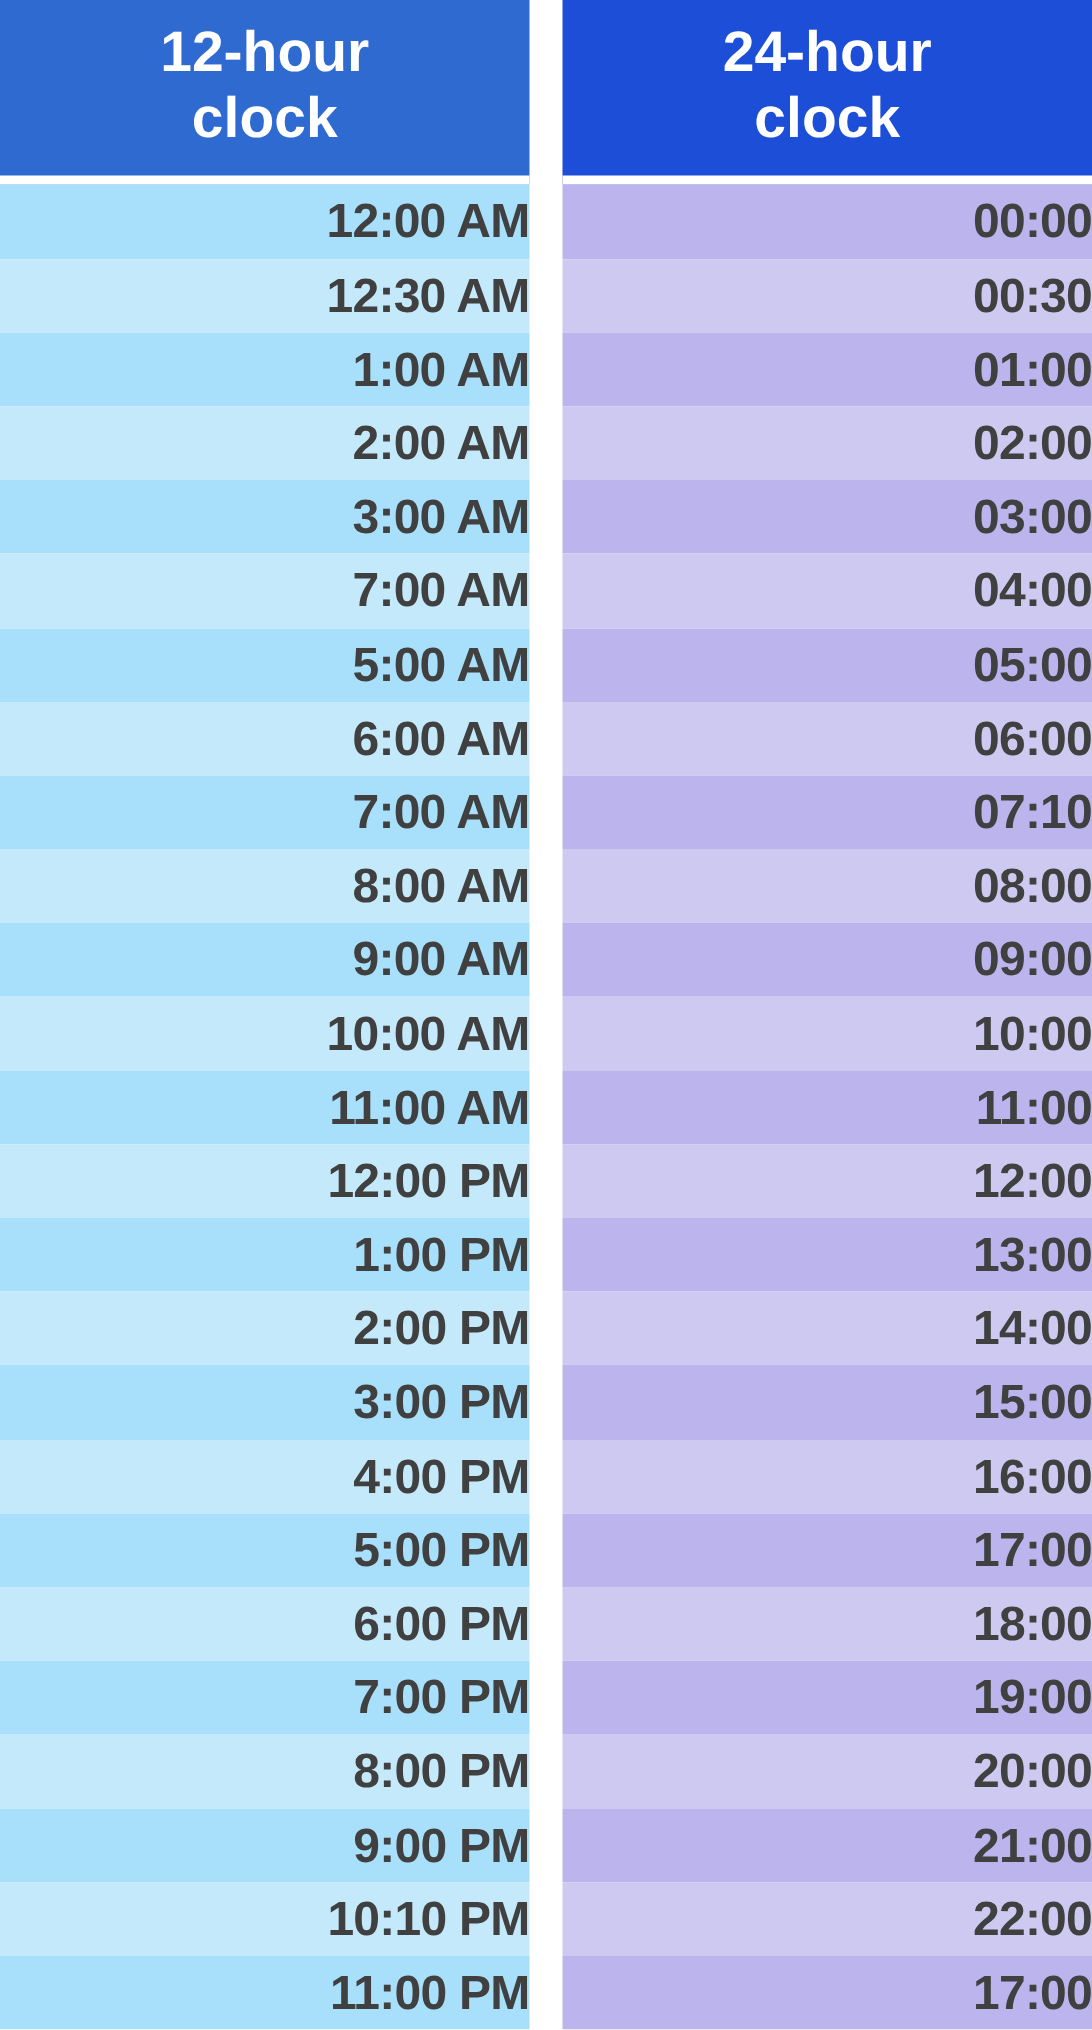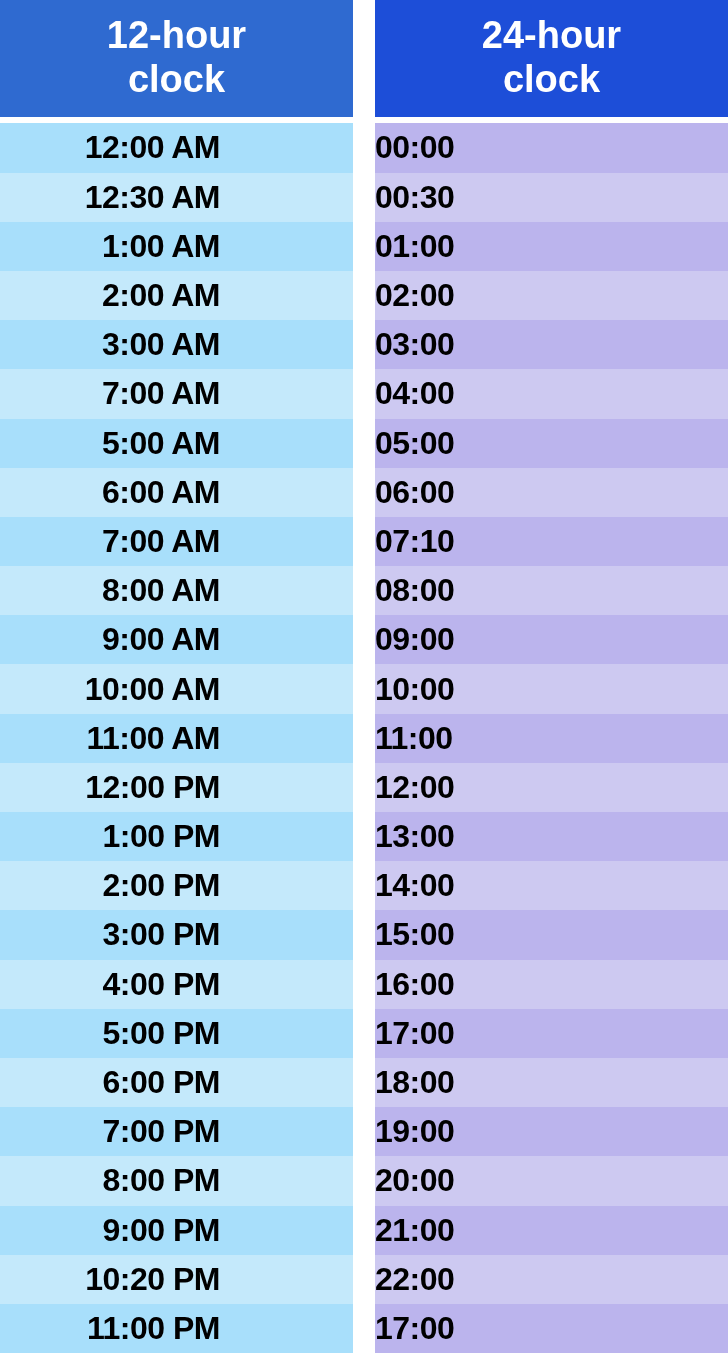--- a/index.html
+++ b/index.html
@@ -34,24 +34,24 @@
     .header-24 { background: #1d4ed8; }
     .rows {
       flex: 1;
       display: flex;
       flex-direction: column;
     }
     .row {
       flex: 1;
       display: flex;
       align-items: center;
-      justify-content: flex-start;
+      justify-content: flex-end;
       font-weight: 900;
       font-size: 32px;
-      color: #000000;
+      color: #404040;
       font-family: "Arial Black", Arial, sans-serif;
       letter-spacing: -0.5px;
     }
     .col-12 .row:nth-child(odd)  { background: #a8dffb; }
     .col-12 .row:nth-child(even) { background: #c4e9fb; }
     .col-24 .row:nth-child(odd)  { background: #bbb4ed; }
     .col-24 .row:nth-child(even) { background: #cdc9f1; }
     .cell-12 {
       width: 220px;
       text-align: right;
@@ -134,21 +134,21 @@
         <div class="row">
           <span class="cell-12">7:00 PM</span>
         </div>
         <div class="row">
           <span class="cell-12">8:00 PM</span>
         </div>
         <div class="row">
           <span class="cell-12">9:00 PM</span>
         </div>
         <div class="row">
-          <span class="cell-12">10:20 PM</span>
+          <span class="cell-12">10:10 PM</span>
         </div>
         <div class="row">
           <span class="cell-12">11:00 PM</span>
         </div>
       </div>
   </div>
   <div class="column col-24">
     <div class="header header-24">
       <span>24-hour</span><br>
       <span>clock</span>

